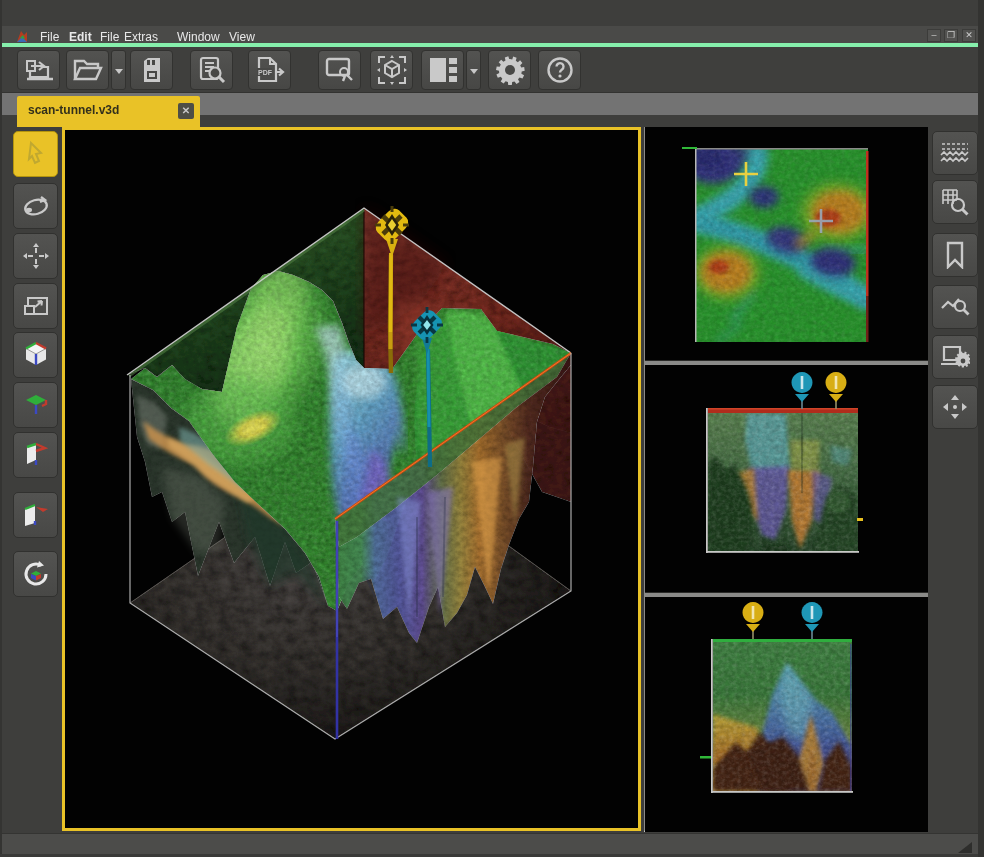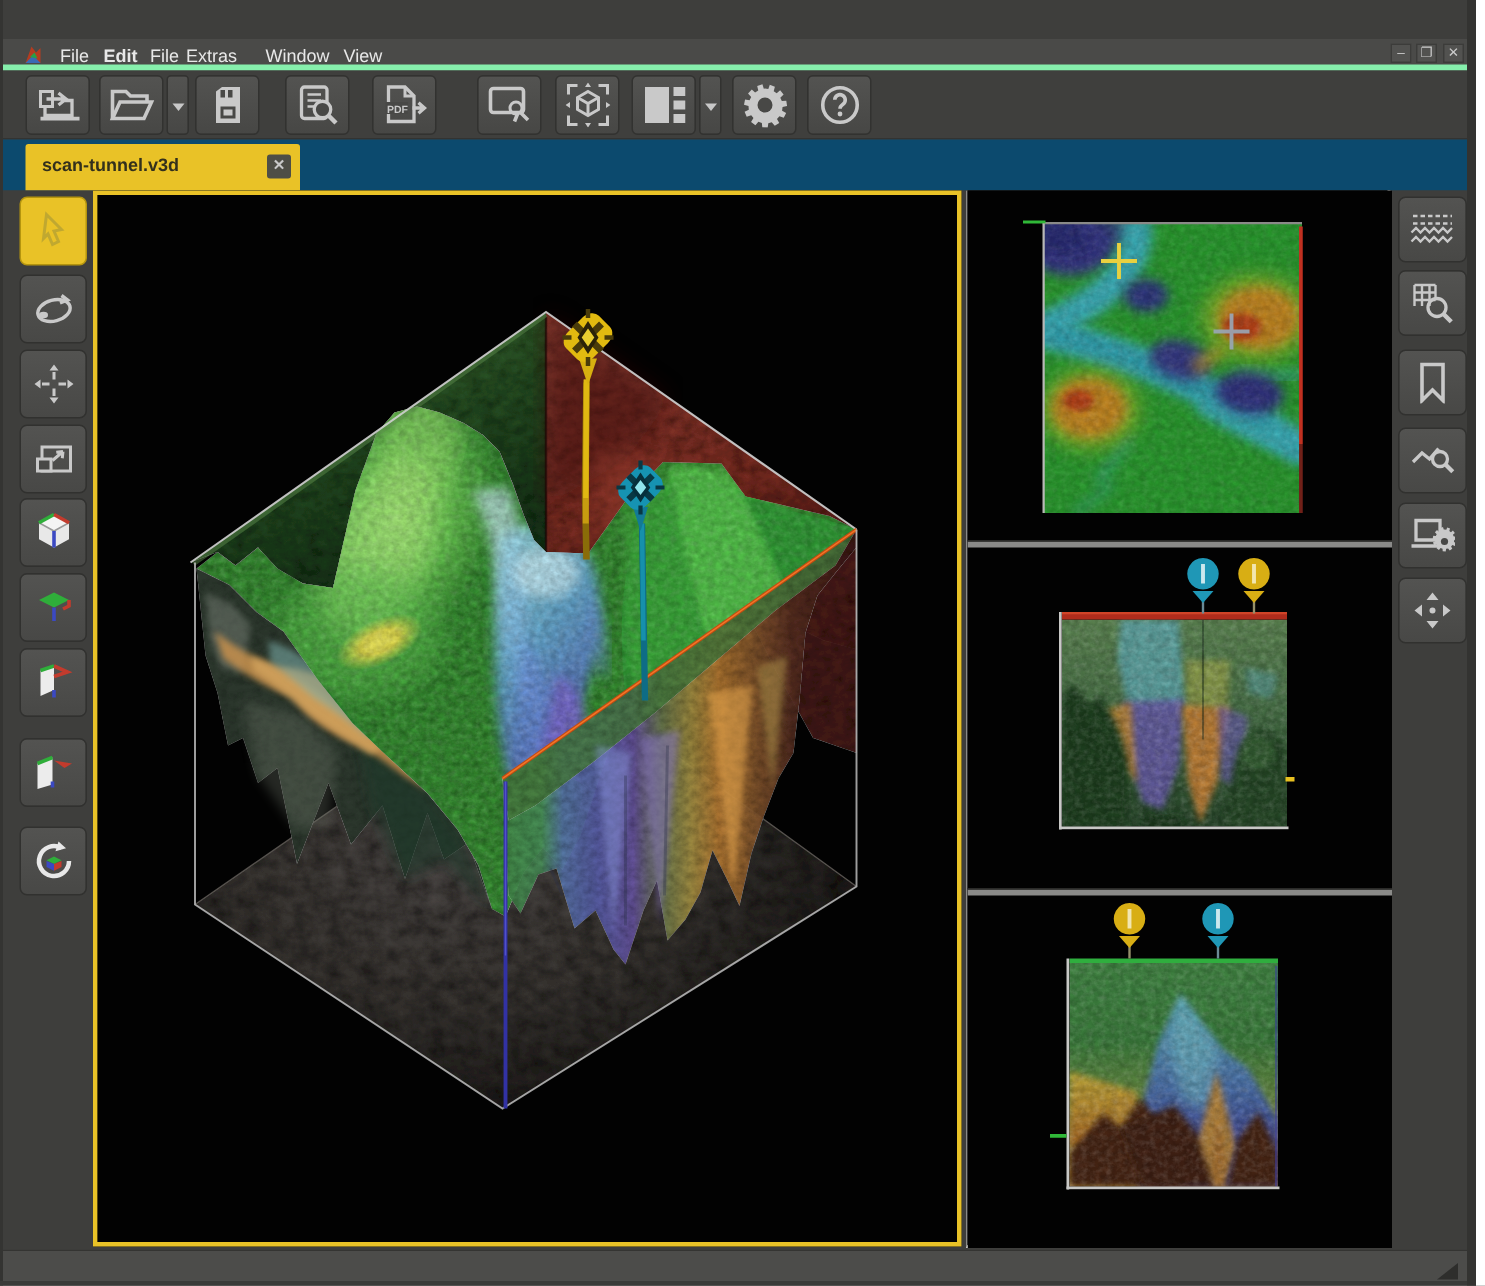--- a/index.html
+++ b/index.html
@@ -15,21 +15,21 @@
 #menubar .logo { position:absolute; left:15px; top:3px; width:14px; height:15px; }
 .menuitem { position:absolute; top:4px; font-size:12px; color:#e8e8e8; }
 .winbtn { position:absolute; top:3px; width:14px; height:13px; background:#525250; border:1px solid #3c3c3a; color:#cccccc; font-size:9px; line-height:11px; text-align:center; }
 
 #toolbar { position:absolute; left:0; top:47px; width:984px; height:46px; background:#3f3f3d; border-bottom:1px solid #333331; }
 .tbtn { position:absolute; top:3px; width:43px; height:40px; background:linear-gradient(#535351,#474745); border:1px solid #323230; border-radius:4px; }
 .tbtn svg { position:absolute; left:50%; top:50%; transform:translate(-50%,-50%); }
 .tdrop { position:absolute; top:3px; width:15px; height:40px; background:linear-gradient(#535351,#474745); border:1px solid #323230; border-radius:3px; }
 .tdrop:after { content:""; position:absolute; left:3px; top:18px; border-left:4px solid transparent; border-right:4px solid transparent; border-top:5px solid #c8c8c8; }
 
-#tabbar { position:absolute; left:0; top:93px; width:984px; height:34px; background:#0c4a6e; }
+#tabbar { position:absolute; left:0; top:93px; width:984px; height:22px; background:#737373; }
 #tab1 { position:absolute; left:17px; top:3px; width:183px; height:31px; background:#e9c227; border-radius:2px 2px 0 0; }
 #tab1 .tl { position:absolute; left:11px; top:7px; font-size:12px; font-weight:bold; color:#33301c; }
 #tab1 .tc { position:absolute; right:6px; top:7px; width:16px; height:16px; background:#4e4e46; border-radius:2px; color:#c9c9c9; font-size:10px; line-height:15px; text-align:center; font-weight:bold; }
 
 #content { position:absolute; left:0; top:127px; width:984px; height:706px; background:#3e3e3c; }
 
 .lbtn { position:absolute; left:13px; width:45px; height:46px; background:linear-gradient(#535351,#484846); border:1px solid #31312f; border-radius:5px; }
 .lbtn.sel { background:#e9c227; border-color:#b4940e; }
 .lbtn svg { position:absolute; left:50%; top:50%; transform:translate(-50%,-50%); }
 

